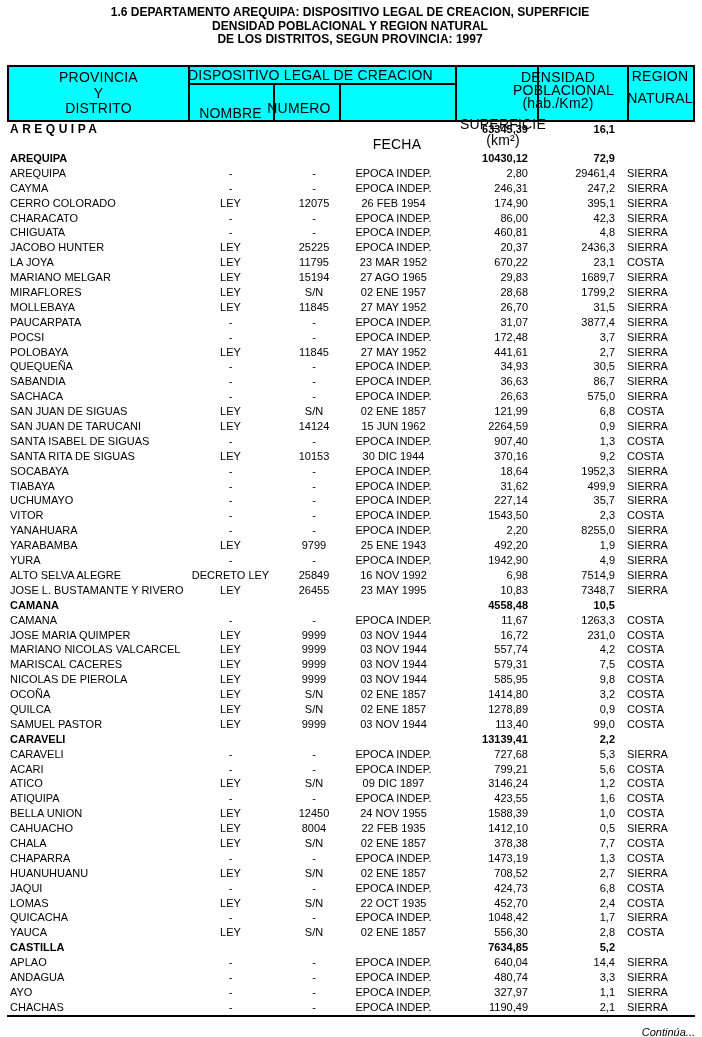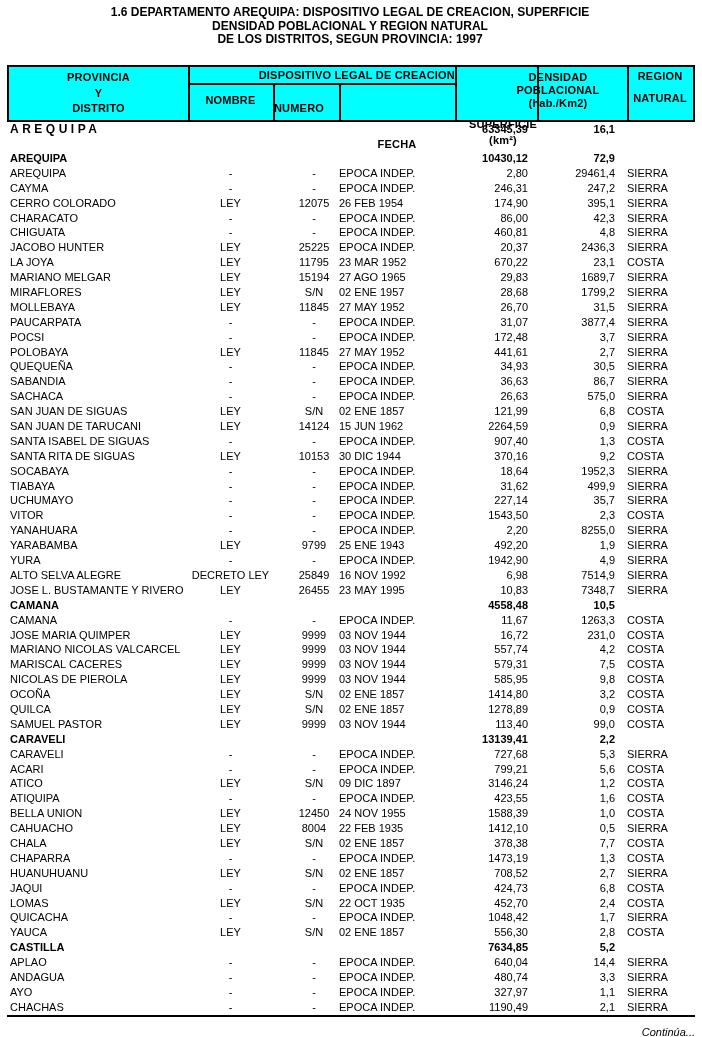--- a/index.html
+++ b/index.html
@@ -14,43 +14,43 @@
     text-align:center; font-weight:bold; font-size:12px; line-height:13.5px;
   }
   
   .thead {
     position:absolute; left:7px; top:65px; width:688px; height:57px;
     background:#00FFFF; border:2px solid #000000;
   }
   .thead .vline { position:absolute; top:0; width:2px; height:53px; background:#000000; }
   .thead .vline.partial { top:16px; height:37px; }
   .thead .hline { position:absolute; top:16px; left:179px; width:267px; height:2px; background:#000000; }
-  .hcell { position:absolute; font-size:11px; font-weight:bold; text-align:center; letter-spacing:0.2px; }
+  .hcell { position:absolute; font-size:14px; font-weight:normal; text-align:center; letter-spacing:0.2px; }
   .hcell div { line-height:13px; }
   .h-prov   { left:0;     top:0;  width:179px; height:53px; display:flex; flex-direction:column; justify-content:space-between; padding:4px 0 5px; }
-  .h-disp   { left:179px; top:0;  width:267px; height:16px; display:flex; align-items:center; justify-content:flex-end; }
-  .h-nombre { left:179px; top:3px; width:85px;  height:37px; display:flex; align-items:flex-end; justify-content:center; }
+  .h-disp   { left:179px; top:0;  width:267px; height:16px; display:flex; align-items:center; justify-content:flex-start; }
+  .h-nombre { left:179px; top:16px; width:85px;  height:37px; display:flex; align-items:flex-end; justify-content:center; }
   .h-numero { left:257px; top:16px; width:66px;  height:37px; display:flex; align-items:flex-end; justify-content:center; padding-bottom:5px; }
   .h-fecha  { left:330px; top:16px; width:116px; height:37px; display:flex; align-items:flex-end; justify-content:center; padding-bottom:5px;margin-top:36px; }
   .h-sup    { left:446px; top:0;  width:96px; height:53px; display:flex; flex-direction:column; justify-content:flex-end; gap:3px; padding-bottom:5px;margin-top:32px; }
   .h-den    { left:504px; top:0;  width:90px; height:67px; display:flex; flex-direction:column; justify-content:flex-start; padding:4px 0 5px; }
   .h-reg    { left:618px; top:0;  width:66px; height:53px; display:flex; flex-direction:column; justify-content:flex-end; gap:9px; padding-bottom:15px; }
   
   .tbody { position:absolute; left:7px; top:122px; width:688px; }
   .row {
     display:grid; grid-template-columns:181px 85px 66px 116px 82px 90px 68px;
     height:14.9px; font-size:11px; line-height:14.9px; white-space:nowrap;
   }
   .row.department { height:15px; line-height:15px; }
   .row.spacer { height:14px; }
   .cell { overflow:hidden; }
   .cell-distrito  { text-align:left;  padding-left:3px; }
   .cell-nombre    { text-align:center; }
   .cell-numero    { text-align:center; padding-left:16px; }
-  .cell-fecha     { text-align:left; padding-right:7px; }
+  .cell-fecha     { text-align:center; padding-right:7px; }
   .cell-superficie{ text-align:right; padding-right:9px; }
   .cell-densidad  { text-align:right; padding-right:12px; }
   .cell-region    { text-align:left; padding-right:2px; }
   .department .cell-distrito { font-weight:bold; font-size:12px; letter-spacing:3.5px; }
   .department .cell-superficie, .department .cell-densidad,
   .province .cell-distrito, .province .cell-superficie, .province .cell-densidad { font-weight:bold; }
   .bottom-rule { border-top:2px solid #000000; width:688px; }
   .continua {
     position:absolute; right:7px; top:1020px;
     font-size:11px; font-style:italic;margin-top:6px;

